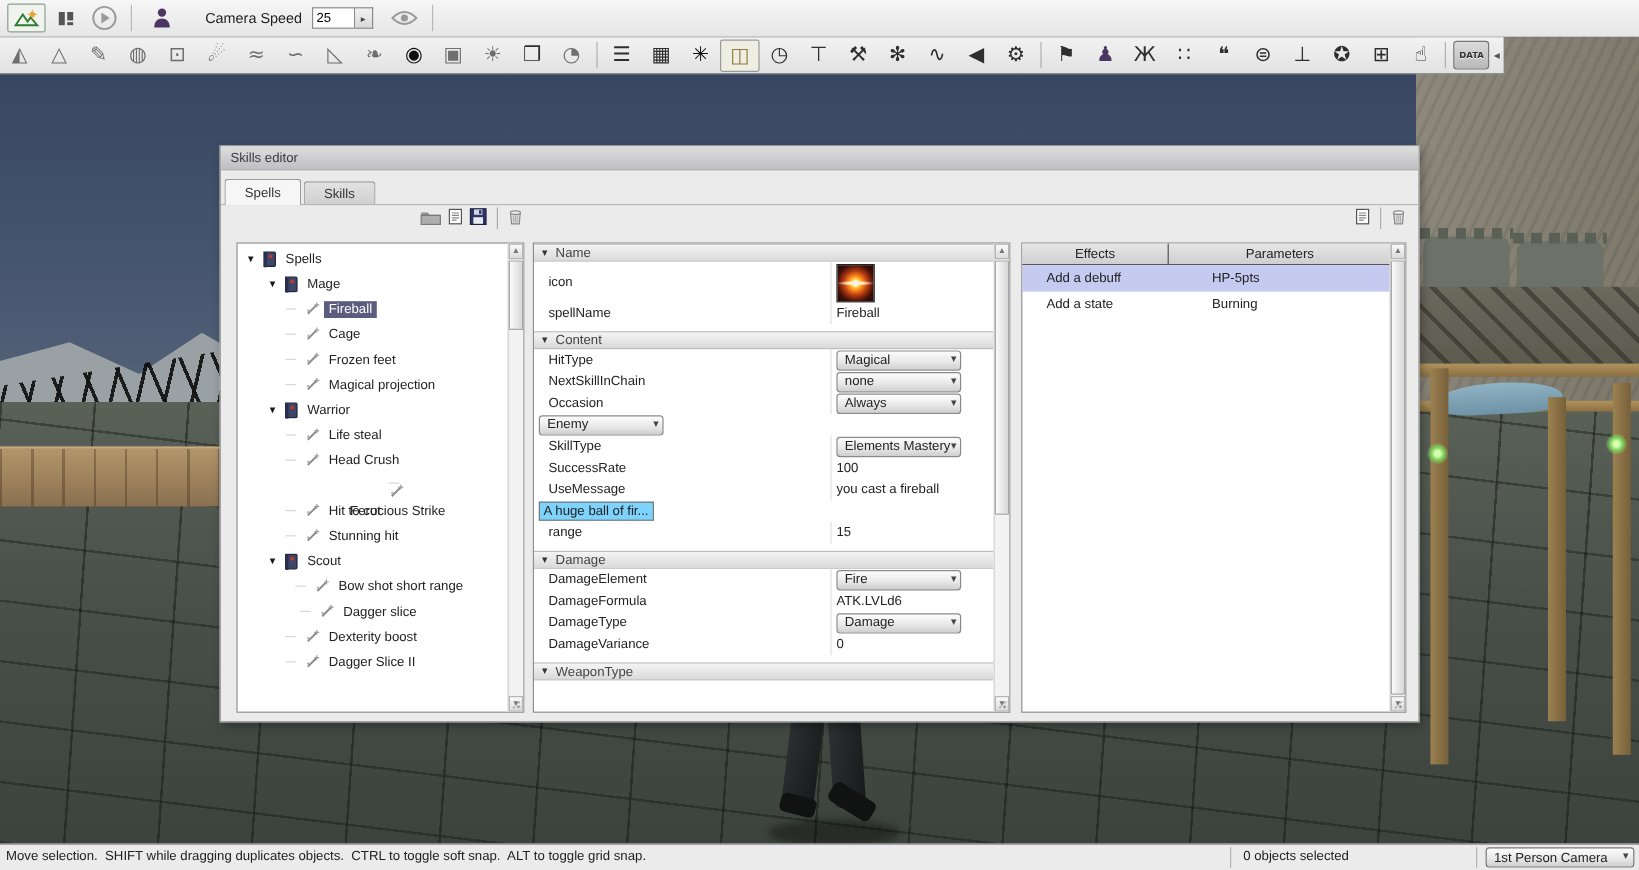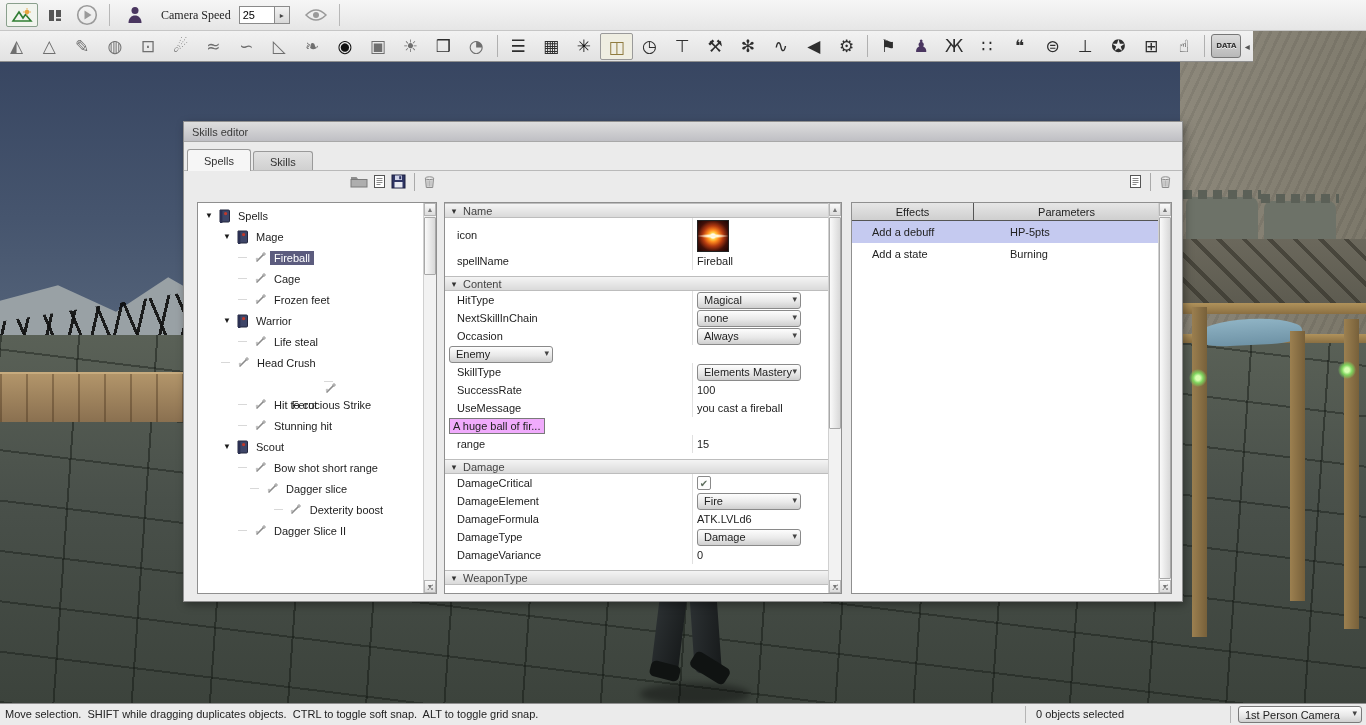--- a/index.html
+++ b/index.html
@@ -51,21 +51,21 @@
   .bootR { left:50px; top:72px; width:40px; height:18px; transform:rotate(32deg); }
   .shadow { position:absolute; left:0; top:96px; width:110px; height:22px; border-radius:50%; background:rgba(0,0,0,.35); filter:blur(3px); }
 
   
   #row1 { position:absolute; left:0; top:0; width:1366px; height:31px; z-index:30;
     background:linear-gradient(#f6f6f6,#e6e6e6); border-bottom:1px solid #c6c6c6;
     display:flex; align-items:center; }
   .r1btn { display:flex; align-items:center; justify-content:center; height:24px; padding:0 4px; margin-left:6px; }
   .r1sel { border:1px solid #8aa08d; background:#f1f4ee; border-radius:2px; }
   .vdiv { width:1px; height:22px; background:#b8b8b8; margin:0 7px; }
-  .r1label { margin:0 8px 0 14px; color:#222; font-size:12px;font-family:Liberation Serif, serif; }
+  .r1label { margin:0 8px 0 24px; color:#222; font-size:12px; }
   #speed-input { width:36px; height:18px; border:1px solid #8a8a8a; background:#fff; font-size:11px; padding:1px 3px; font-family:inherit; }
   .spin { width:15px; height:18px; border:1px solid #8a8a8a; border-left:none; background:linear-gradient(#f2f2f2,#d8d8d8);
     display:inline-flex; align-items:center; justify-content:center; font-size:8px; color:#444; }
   #row2 { position:absolute; left:0; top:31px; width:1253px; height:31px; z-index:30;
     background:linear-gradient(#f2f2f2,#e2e2e2); border-bottom:1px solid #8f8f8f;
     display:flex; align-items:center; }
   .tool { width:33px; text-align:center; font-family:"DejaVu Sans",sans-serif; font-size:17px; line-height:29px; color:#6f6f6f; cursor:default; }
   .tool.dk { color:#2e2e2e; } .tool.bold { color:#111; font-weight:bold; }
   .tool.purple { color:#4a3660; } 
   .tool.sel { color:#8f7b3e; background:#efeee2; border:1px solid #9a9a9a; border-radius:2px; line-height:26px; height:27px; }
@@ -122,21 +122,21 @@
   .prow.tall { min-height:34px; align-items:flex-start; }
   .plabel { width:248px; padding-left:12px; border-right:1px solid #e0e0e0; align-self:stretch; display:flex; align-items:center; }
   .pval { flex:1; padding-left:4px; display:flex; align-items:center; }
   .prow.tall .pval { padding-top:1px; }
   .dd { width:104px; height:17px; border:1px solid #8a8a8a; border-radius:3px; position:relative;
     background:linear-gradient(#fdfdfd,#e9e9e9 55%,#cfcfcf); display:flex; align-items:center; padding:0 14px 0 6px; overflow:hidden; }
   .ddv { white-space:nowrap; }
   .dda { position:absolute; right:3px; top:1px; font-size:9px; color:#444; }
   .cb { width:14px; height:14px; border:1px solid #8a8a8a; border-radius:2px; background:#fdfdfd;
     font-size:10px; line-height:13px; text-align:center; color:#5e6e5e; }
-  .tf { width:96px; height:16px; border:1px solid #7a7a7a; background:#f0abfc; padding:0 3px; line-height:15px; overflow:hidden; white-space:nowrap; }
+  .tf { width:96px; height:16px; border:1px solid #7a7a7a; background:#7dd3fc; padding:0 3px; line-height:15px; overflow:hidden; white-space:nowrap; }
   .fireball { width:32px; height:32px; border:1px solid #222; margin-top:1px; position:relative;
     background:radial-gradient(circle at 50% 50%, #fff 0 9%, #ffd24a 16%, #ff8a1e 28%, #b33a10 48%, #431009 72%, #1c0604 100%); }
   .fireball::after { content:""; position:absolute; left:0; top:13px; width:30px; height:4px;
     background:radial-gradient(ellipse at center,#fff6d8 0 28%, rgba(255,200,80,0) 75%); }
 
   
   #fx-head { position:absolute; left:0; top:0; right:12px; height:18px; display:flex;
     background:linear-gradient(#e6e6e6,#cfcfcf); border-bottom:1px solid #555; }
   .fxh { display:flex; align-items:center; justify-content:center; color:#222; }
   .fxh:first-child { width:122px; border-right:1px solid #555; }
@@ -383,20 +383,31 @@
           <span class="exp spacer"></span>
           <span class="ticon">
             <svg width="13" height="13" viewBox="0 0 13 13">
               <line x1="2.5" y1="10.5" x2="9.5" y2="3.5" stroke="#8a8a8a" stroke-width="1.6"></line>
               <path d="M10 1v4M8 3h4" stroke="#9a9a9a" stroke-width="1"></path>
               <path d="M3 6.8v2.4M1.8 8h2.4" stroke="#b0b0b0" stroke-width="1"></path>
             </svg>
           </span>
           <span class="tlabel">Frozen feet</span>
         </div>
+        <div class="trow" style="padding-left: 40px;">
+          <span class="exp spacer"></span>
+          <span class="ticon">
+            <svg width="13" height="13" viewBox="0 0 13 13">
+              <line x1="2.5" y1="10.5" x2="9.5" y2="3.5" stroke="#8a8a8a" stroke-width="1.6"></line>
+              <path d="M10 1v4M8 3h4" stroke="#9a9a9a" stroke-width="1"></path>
+              <path d="M3 6.8v2.4M1.8 8h2.4" stroke="#b0b0b0" stroke-width="1"></path>
+            </svg>
+          </span>
+          <span class="tlabel">Magical projection</span>
+        </div>
         <div class="trow" style="padding-left: 22px;">
           <span class="exp">▼</span>
           <span class="ticon">
             <svg width="13" height="14" viewBox="0 0 13 14">
               <path d="M2 1h8.5a1 1 0 0 1 1 1v10a1 1 0 0 1-1 1H2z" fill="#3e4668" stroke="#22263d"></path>
               <rect x="2" y="1" width="2.4" height="13" fill="#2b3052"></rect>
               <circle cx="7.6" cy="4.6" r="1.6" fill="#c0392b"></circle>
             </svg>
           </span>
           <span class="tlabel">Warrior</span>
@@ -405,21 +416,21 @@
           <span class="exp spacer"></span>
           <span class="ticon">
             <svg width="13" height="13" viewBox="0 0 13 13">
               <line x1="2.5" y1="10.5" x2="9.5" y2="3.5" stroke="#8a8a8a" stroke-width="1.6"></line>
               <path d="M10 1v4M8 3h4" stroke="#9a9a9a" stroke-width="1"></path>
               <path d="M3 6.8v2.4M1.8 8h2.4" stroke="#b0b0b0" stroke-width="1"></path>
             </svg>
           </span>
           <span class="tlabel">Life steal</span>
         </div>
-        <div class="trow" style="padding-left: 23px;">
+        <div class="trow" style="padding-left: 40px;">
           <span class="exp spacer"></span>
           <span class="ticon">
             <svg width="13" height="13" viewBox="0 0 13 13">
               <line x1="2.5" y1="10.5" x2="9.5" y2="3.5" stroke="#8a8a8a" stroke-width="1.6"></line>
               <path d="M10 1v4M8 3h4" stroke="#9a9a9a" stroke-width="1"></path>
               <path d="M3 6.8v2.4M1.8 8h2.4" stroke="#b0b0b0" stroke-width="1"></path>
             </svg>
           </span>
           <span class="tlabel">Head Crush</span>
         </div>
@@ -460,21 +471,21 @@
           <span class="exp">▼</span>
           <span class="ticon">
             <svg width="13" height="14" viewBox="0 0 13 14">
               <path d="M2 1h8.5a1 1 0 0 1 1 1v10a1 1 0 0 1-1 1H2z" fill="#3e4668" stroke="#22263d"></path>
               <rect x="2" y="1" width="2.4" height="13" fill="#2b3052"></rect>
               <circle cx="7.6" cy="4.6" r="1.6" fill="#c0392b"></circle>
             </svg>
           </span>
           <span class="tlabel">Scout</span>
         </div>
-        <div class="trow" style="padding-left: 40px;">
+        <div class="trow" style="padding-left: 28px; margin-left: 20px;">
           <span class="exp spacer"></span>
           <span class="ticon">
             <svg width="13" height="13" viewBox="0 0 13 13">
               <line x1="2.5" y1="10.5" x2="9.5" y2="3.5" stroke="#8a8a8a" stroke-width="1.6"></line>
               <path d="M10 1v4M8 3h4" stroke="#9a9a9a" stroke-width="1"></path>
               <path d="M3 6.8v2.4M1.8 8h2.4" stroke="#b0b0b0" stroke-width="1"></path>
             </svg>
           </span>
           <span class="tlabel">Bow shot short range</span>
         </div>
@@ -482,21 +493,21 @@
           <span class="exp spacer"></span>
           <span class="ticon">
             <svg width="13" height="13" viewBox="0 0 13 13">
               <line x1="2.5" y1="10.5" x2="9.5" y2="3.5" stroke="#8a8a8a" stroke-width="1.6"></line>
               <path d="M10 1v4M8 3h4" stroke="#9a9a9a" stroke-width="1"></path>
               <path d="M3 6.8v2.4M1.8 8h2.4" stroke="#b0b0b0" stroke-width="1"></path>
             </svg>
           </span>
           <span class="tlabel">Dagger slice</span>
         </div>
-        <div class="trow" style="padding-left: 40px; justify-content: center;">
+        <div class="trow" style="padding-left: 40px;">
           <span class="exp spacer"></span>
           <span class="ticon">
             <svg width="13" height="13" viewBox="0 0 13 13">
               <line x1="2.5" y1="10.5" x2="9.5" y2="3.5" stroke="#8a8a8a" stroke-width="1.6"></line>
               <path d="M10 1v4M8 3h4" stroke="#9a9a9a" stroke-width="1"></path>
               <path d="M3 6.8v2.4M1.8 8h2.4" stroke="#b0b0b0" stroke-width="1"></path>
             </svg>
           </span>
           <span class="tlabel">Dexterity boost</span>
         </div>
@@ -605,26 +616,20 @@
         </div>
         <div class="prow">
           <span class="plabel">range</span>
           <span class="pval">
             <span class="ptext">15</span>
           </span>
         </div>
         <div class="sec">
           <span class="secarrow">▾</span>
           <span class="sectitle">Damage</span>
-        </div>
-        <div class="prow">
-          <span class="plabel">DamageCritical</span>
-          <span class="pval">
-            <div class="cb">✔</div>
-          </span>
         </div>
         <div class="prow">
           <span class="plabel">DamageElement</span>
           <span class="pval">
             <div class="dd">
               <span class="ddv">Fire</span>
               <span class="dda">▾</span>
             </div>
           </span>
         </div>

